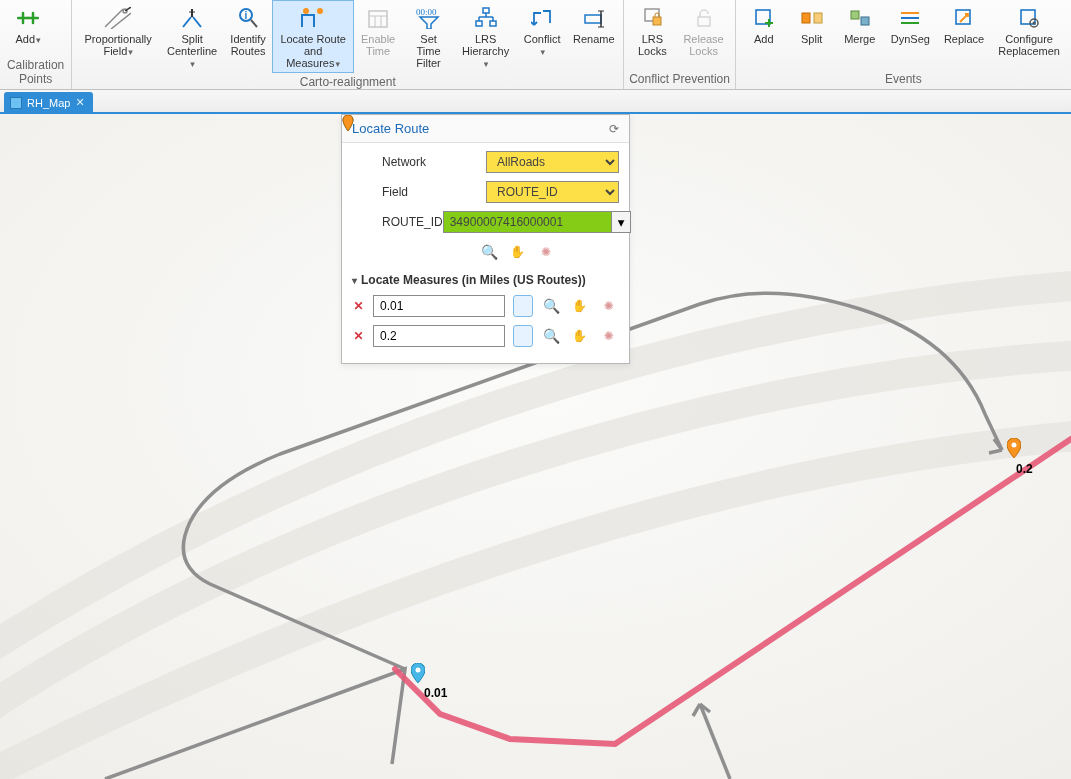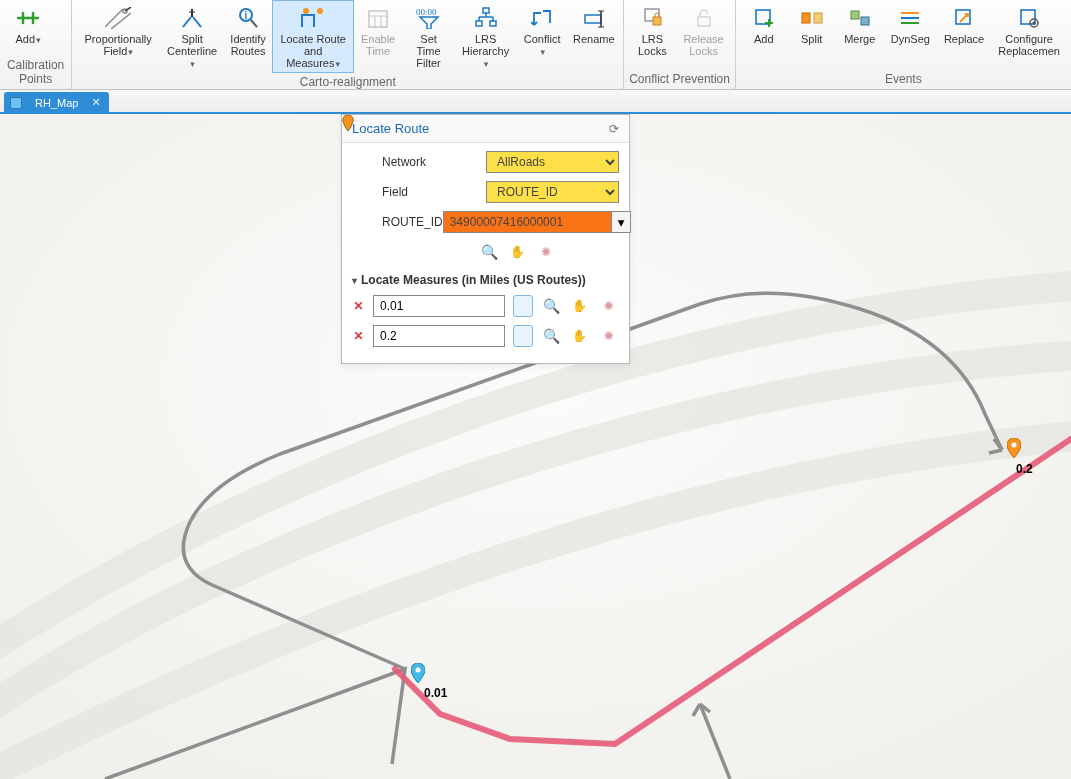--- a/index.html
+++ b/index.html
@@ -14,36 +14,36 @@
     .ribbon-btn { display: flex; flex-direction: column; align-items: center; justify-content: flex-start; padding: 4px 6px 2px; min-width: 48px; cursor: pointer; border: 1px solid transparent; }
     .ribbon-btn.active { background: #d6eaff; border: 1px solid #7db9e8; }
     .ribbon-btn.disabled { color: #a0a0a0; cursor: default; }
     .ribbon-btn.disabled svg { opacity: .45; }
     .ribbon-icon { height: 26px; display: flex; align-items: center; justify-content: center; margin-bottom: 2px; }
     .ribbon-label { font-size: 11px; line-height: 12px; text-align: center; white-space: pre-line; }
     .chev { font-size: 9px; color: #666; display:inline-block; margin-left:1px;}
 
     
     .tabbar { height: 24px; background: linear-gradient(#f7f7f7,#ededed); border-bottom: 2px solid #2f8cd6; display: flex; align-items: flex-end; padding-left: 4px; }
-    .tab { display: flex; align-items: center; padding: 4px 8px 3px 6px; background: #2f8cd6; color: #fff; font-size: 11px; gap: 13px; border-top-left-radius:3px; border-top-right-radius:3px;}
+    .tab { display: flex; align-items: center; padding: 4px 8px 3px 6px; background: #2f8cd6; color: #fff; font-size: 11px; gap: 5px; border-top-left-radius:3px; border-top-right-radius:3px;}
     .tab .map-ic { width:12px; height:12px; background:#6cc0f2; border:1px solid #2979b3; }
     .tab .close { font-family: Arial; font-size: 11px; color:#dcefff; }
 
     
     .map-wrap { position: relative; width: 1071px; height: 665px; background: #f6f5f3; overflow:hidden;}
     .map-wrap svg { position:absolute; top:0; left:0; }
 
     
     .panel { position:absolute; left: 341px; top: 0; width: 289px; background:#fff; border:1px solid #b8b8b8; font-size:12px; box-shadow: 0 2px 6px rgba(0,0,0,.08);}
     .panel-head { display:flex; align-items:center; justify-content:space-between; padding:6px 10px; border-bottom:1px solid #e0e0e0; background:#fafafa;}
     .panel-title { color:#1e6bb8; font-size:13px; }
     .panel-body { padding: 8px 10px; }
     .frow { display:flex; align-items:center; margin-bottom:8px;margin-left:30px; }
     .flabel { width: 104px; color:#333; }
-    .fselect, .ftext { flex:1; height:22px; border:1px solid #8a8a8a; background:#f97316; font-size:12px; padding: 0 6px; color:#444;}
+    .fselect, .ftext { flex:1; height:22px; border:1px solid #8a8a8a; background:#84cc16; font-size:12px; padding: 0 6px; color:#444;}
     .fselect { background:#fde047; }
     .tool-row { display:flex; gap:6px; justify-content:flex-end; padding-right:62px; margin: 2px 0 10px;}
     .sect { display:flex; align-items:center; color:#333; font-weight:600; gap:4px; margin: 6px 0 8px;}
     .sect .caret { font-size:10px; color:#555; }
     .mrow { display:flex; align-items:center; gap:8px; margin-bottom:8px;}
     .mrow .del { color:#d9333f; font-weight:bold; width:14px; text-align:center; }
     .mrow input { width:132px; height:22px; border:1px solid #8a8a8a; padding:0 6px; font-size:12px;}
     .micon { width:22px; height:22px; display:flex; align-items:center; justify-content:center; border:1px solid transparent; border-radius:3px;}
     .micon.active { background:#e7f3ff; border-color:#7db9e8; }
     .mag { color:#1e6bb8; font-size:14px; }

